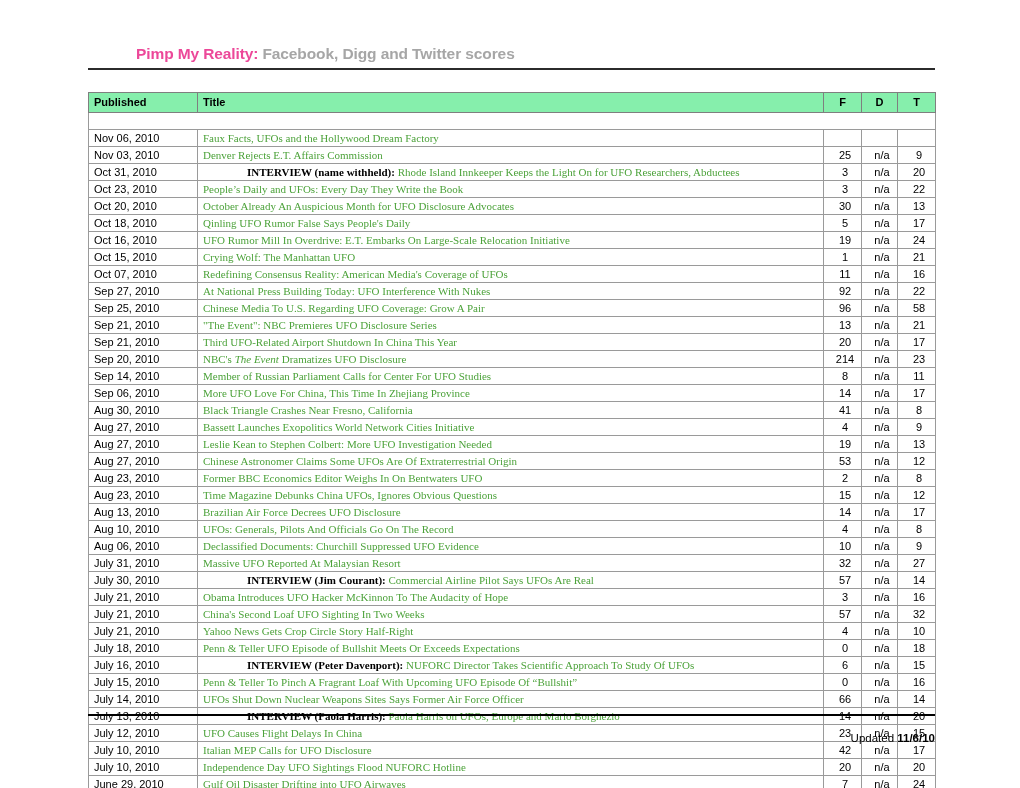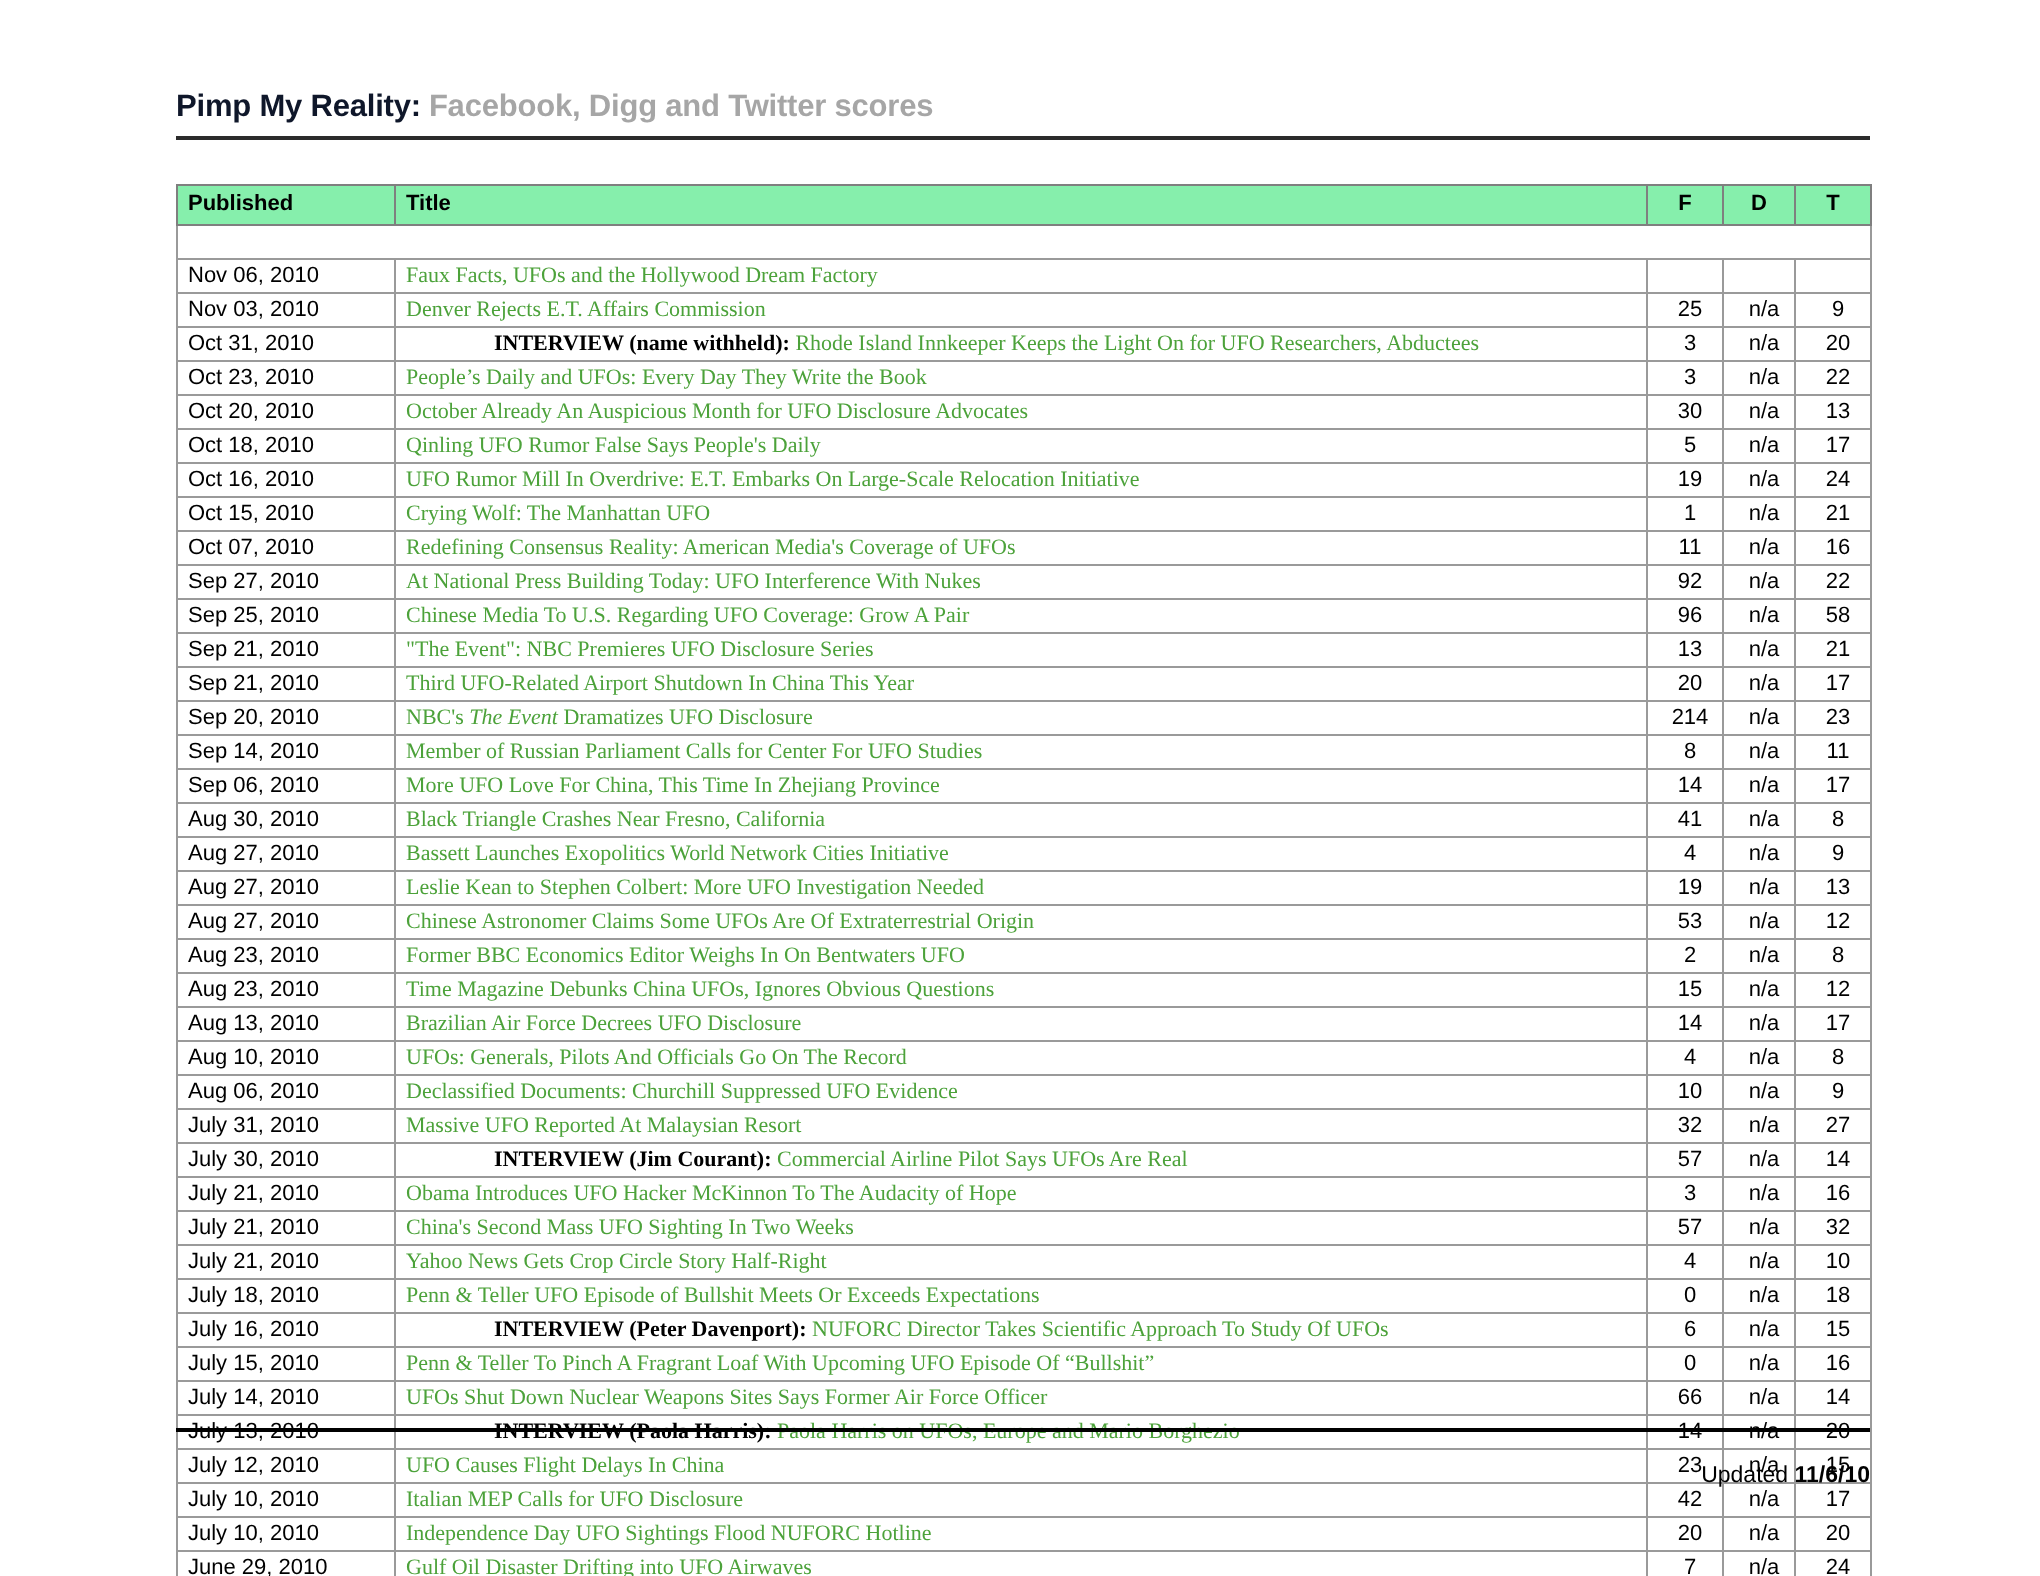--- a/index.html
+++ b/index.html
@@ -29,21 +29,22 @@
     width: 847px;
   }
   .heading-line {
     font-size: 15.5px;
     line-height: 20px;
     white-space: nowrap;
     letter-spacing: -0.1px;
   }
   .heading-main {
     font-weight: bold;
-    color: #0f172a;
+    color: #ec4899;
+    margin-left: 48px;
   }
   .heading-sub {
     font-weight: bold;
     color: #a6a6a6;
     margin-left: 4px;
     margin-top: 36px;
   }
   .rule-top {
     position: absolute;
     left: 88px;
@@ -369,21 +370,21 @@
           </tr>
           <tr>
             <td class="pub">July 21, 2010</td>
             <td class="title"><span>Obama Introduces UFO Hacker McKinnon To The Audacity of Hope</span></td>
             <td class="num">3</td>
             <td class="num">n/a</td>
             <td class="num">16</td>
           </tr>
           <tr>
             <td class="pub">July 21, 2010</td>
-            <td class="title"><span>China's Second Mass UFO Sighting In Two Weeks</span></td>
+            <td class="title"><span>China's Second Loaf UFO Sighting In Two Weeks</span></td>
             <td class="num">57</td>
             <td class="num">n/a</td>
             <td class="num">32</td>
           </tr>
           <tr>
             <td class="pub">July 21, 2010</td>
             <td class="title"><span>Yahoo News Gets Crop Circle Story Half-Right</span></td>
             <td class="num">4</td>
             <td class="num">n/a</td>
             <td class="num">10</td>

